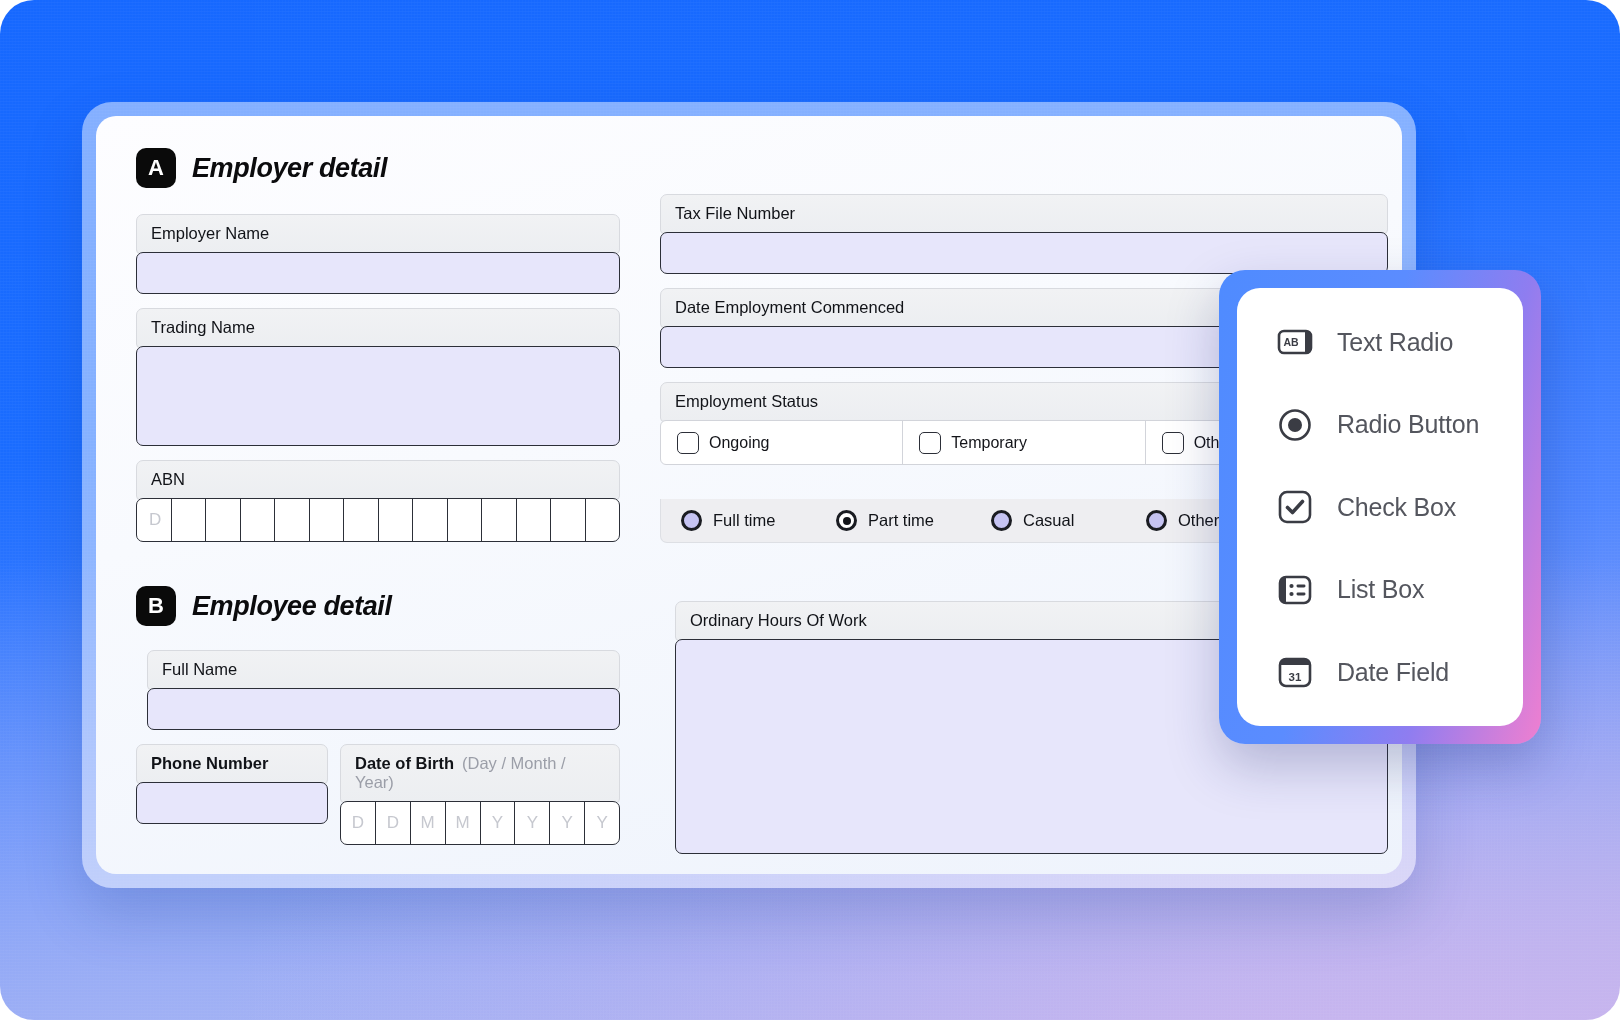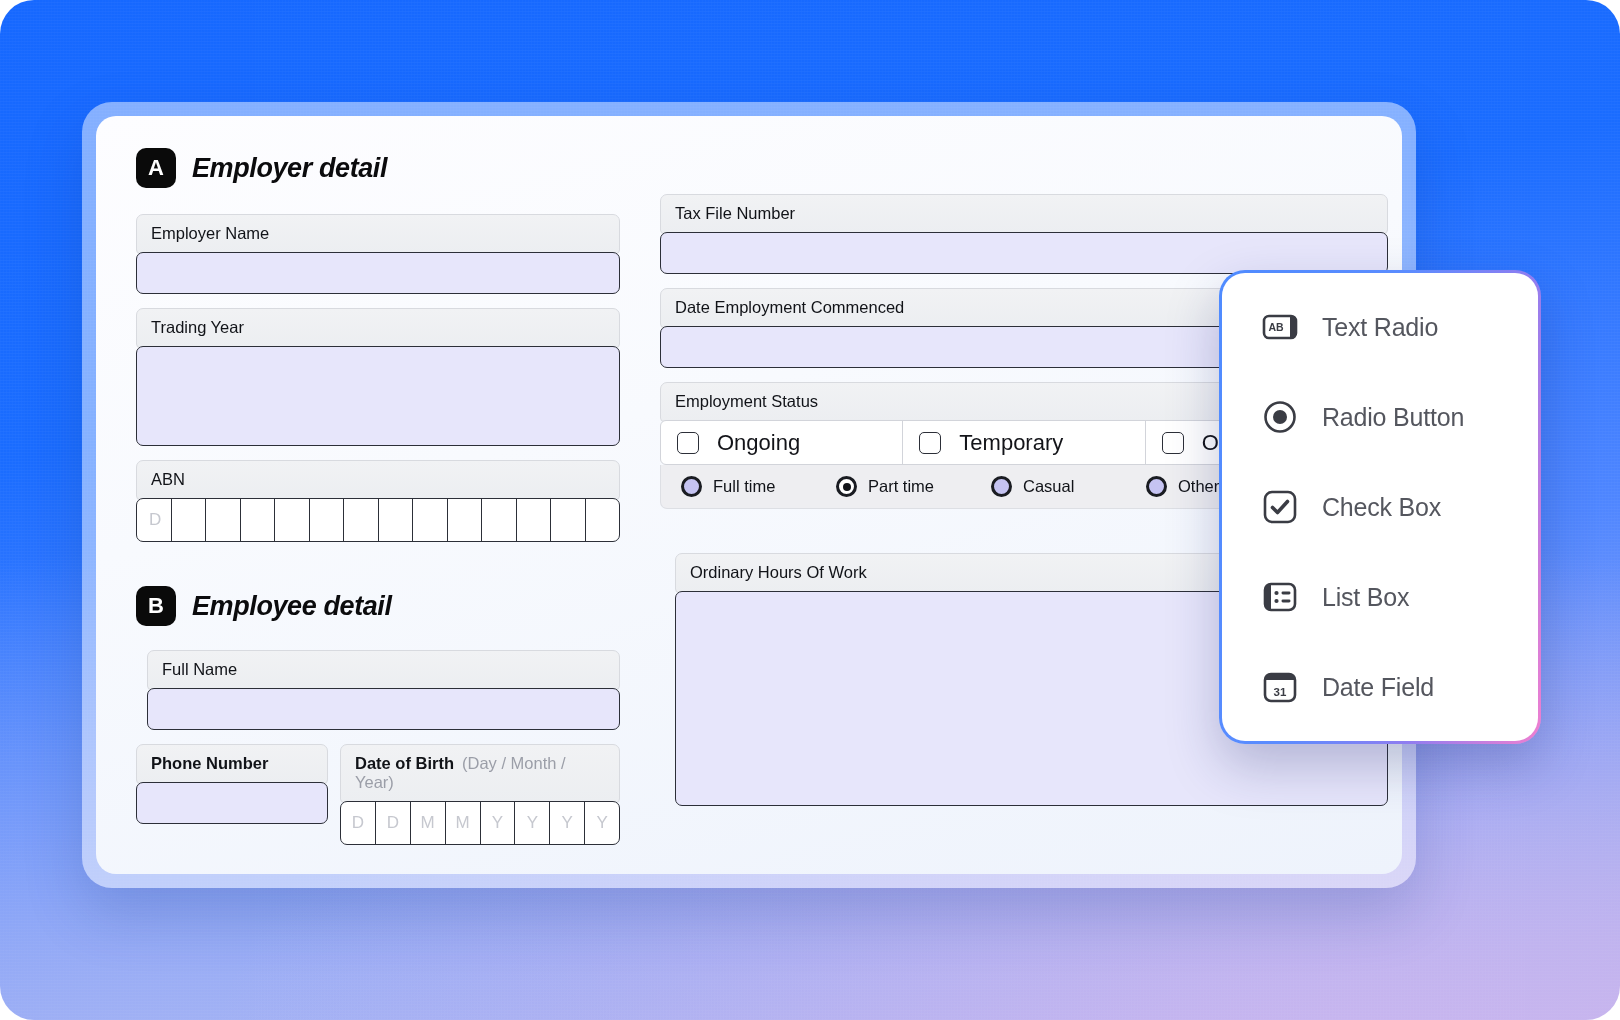--- a/index.html
+++ b/index.html
@@ -134,24 +134,24 @@
     border: 1px solid #d2d4da;
     border-radius: 6px;
     background: #fff;
     overflow: hidden;
     height: 45px;
   }
   .check-cell {
     flex: 1 1 0;
     display: flex;
     align-items: center;
-    gap: 18px;
+    gap: 10px;
     padding: 0 16px;
     border-right: 1px solid #d2d4da;
-    font-size: 22px;
+    font-size: 16px;
     color: #131419;
     white-space: nowrap;
   }
   .check-cell:last-child { border-right: none; }
   .chk {
     width: 22px; height: 22px;
     border: 1.7px solid #2c2f38;
     border-radius: 5px;
     background: #fff;
     flex: none;
@@ -160,20 +160,21 @@
   
   .radio-row {
     display: flex;
     align-items: center;
     background: #eeeef1;
     border: 1px solid #dddfe4;
     border-top: none;
     border-radius: 0 0 7px 7px;
     height: 44px;
     padding: 16px 20px;
+    margin-top: 34px;
   }
   .radio-item {
     display: flex;
     align-items: center;
     gap: 11px;
     font-size: 16.5px;
     color: #111318;
     width: 155px;
   }
   .rd {
@@ -197,21 +198,21 @@
   
   #col-left  { position: absolute; left: 40px;  top: 32px; width: 484px; }
   #col-right { position: absolute; left: 564px; top: 78px; width: 728px; }
 
   
   #palette-wrap {
     position: absolute;
     left: 1219px; top: 270px;
     width: 322px; height: 474px;
     border-radius: 26px;
-    padding: 3px;
+    padding: 18px;
     background: linear-gradient(105deg, #4f8bff 0%, #5b8cff 42%, #8f7df0 70%, #ef7fd0 100%);
     box-shadow: 0 22px 52px rgba(30,40,110,.26);
   }
   #palette {
     width: 100%; height: 100%;
     background: #fff;
     border-radius: 23px;
     padding: 34px 0 34px 38px;
     display: flex;
     flex-direction: column;
@@ -245,21 +246,21 @@
           <div class="badge">A</div>
           <div class="section-title">Employer detail</div>
         </div>
 
         <div class="field" style="margin-top:26px;">
           <div class="field-label">Employer Name</div>
           <div class="field-input"></div>
         </div>
 
         <div class="field">
-          <div class="field-label">Trading Year</div>
+          <div class="field-label">Trading Name</div>
           <div class="field-input tall"></div>
         </div>
 
         <div class="field">
           <div class="field-label">ABN</div>
           <div class="cell-strip" id="abn-strip">
               <div class="cell">D</div>
               <div class="cell"></div>
               <div class="cell"></div>
               <div class="cell"></div>
@@ -350,21 +351,21 @@
                 <span class="rd"></span>
                 <span>Casual</span>
               </div>
               <div class="radio-item">
                 <span class="rd"></span>
                 <span>Other</span>
               </div>
             </div>
         </div>
 
-        <div class="field" style="margin-top:44px;padding-left:15px;">
+        <div class="field" style="margin-top:58px;padding-left:15px;">
           <div class="field-label">Ordinary Hours Of Work</div>
           <div class="field-input xtall"></div>
         </div>
       </div>
 
     </div>
   </div>
 
   <div id="palette-wrap">
     <div id="palette">

